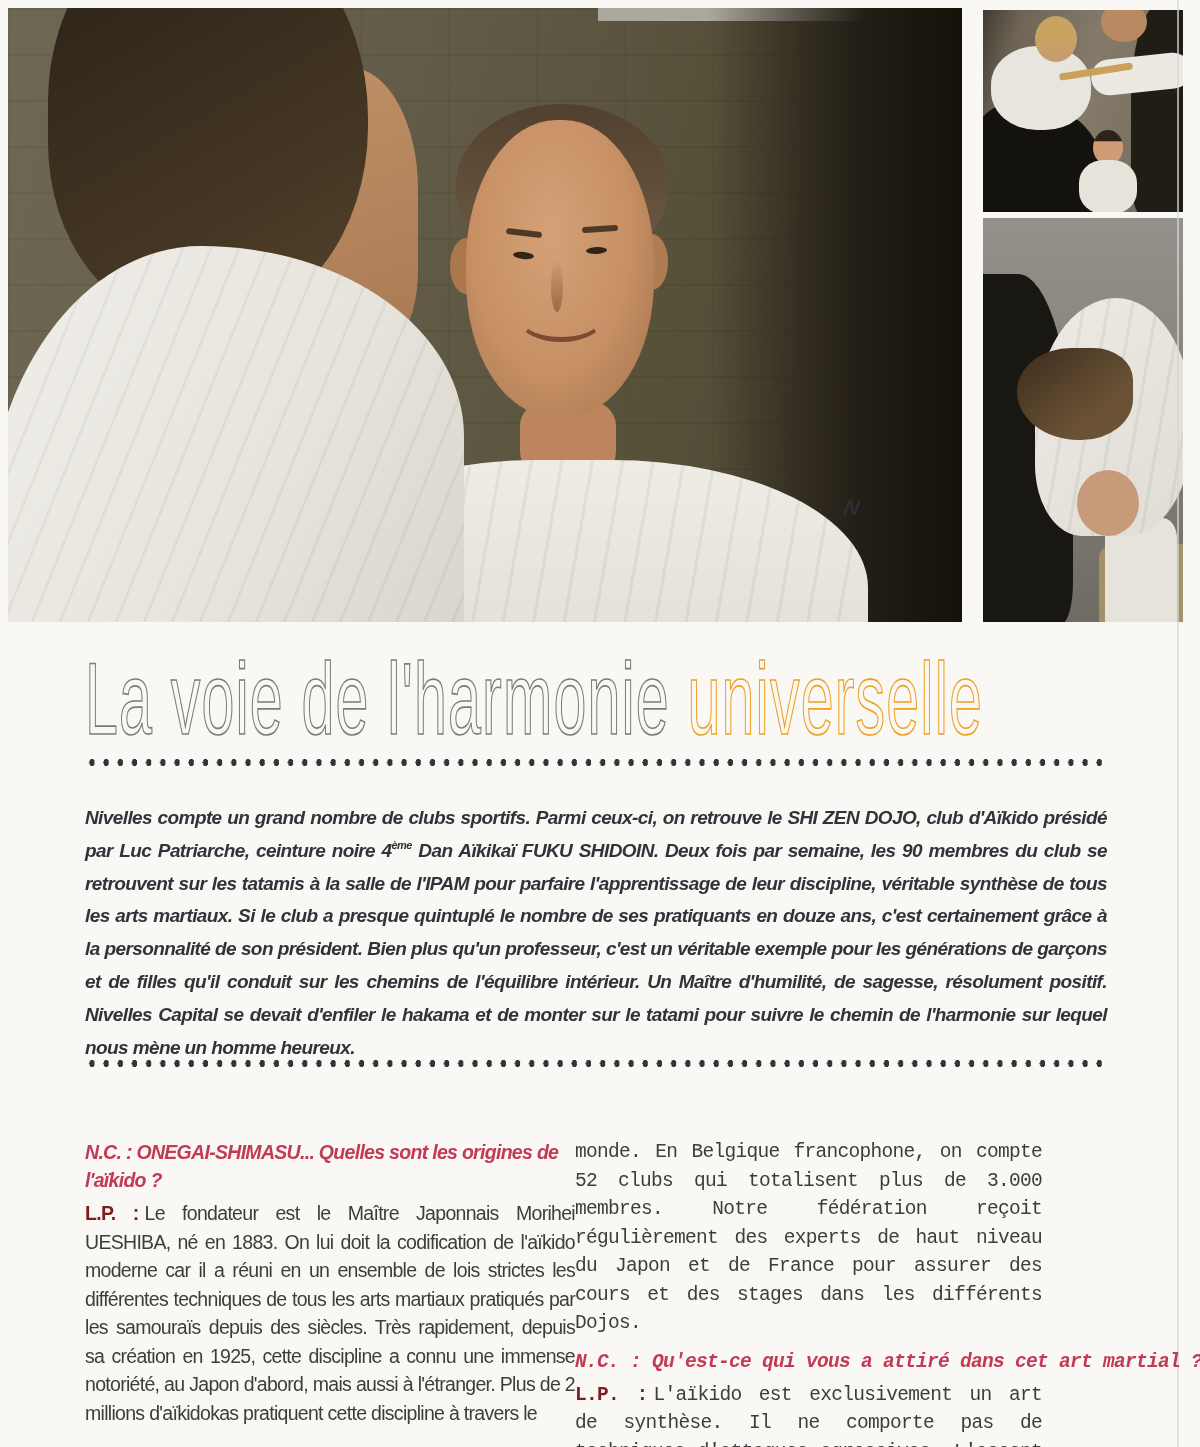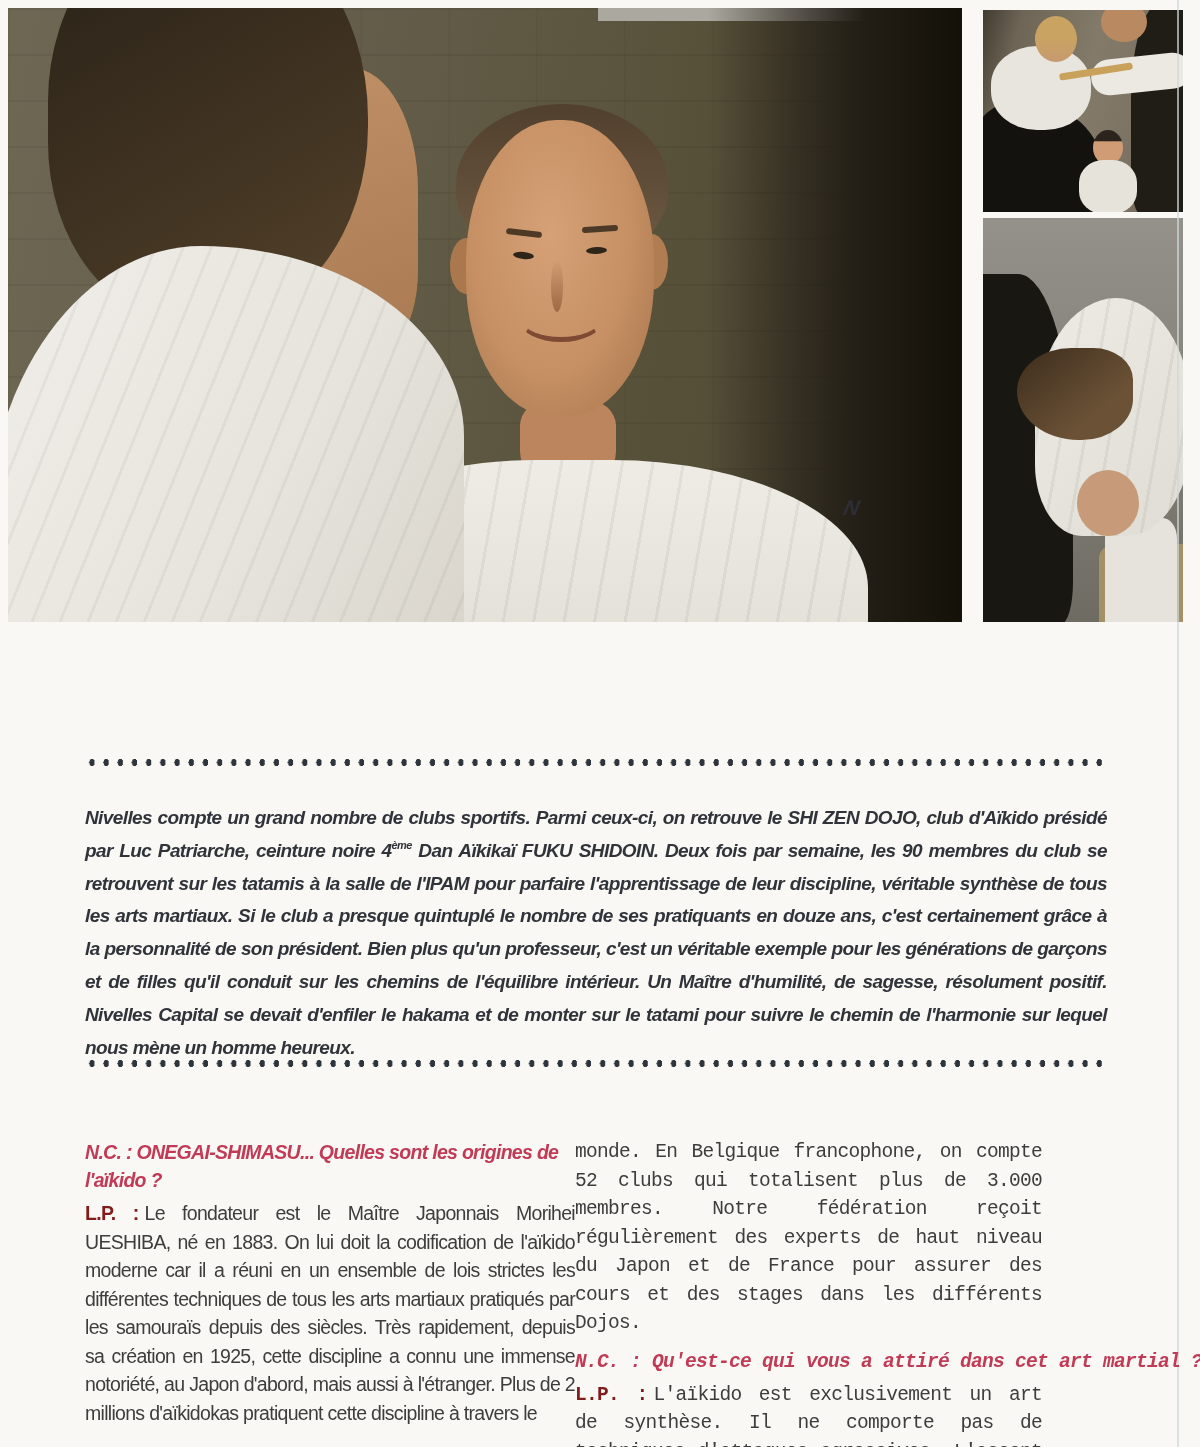--- a/index.html
+++ b/index.html
@@ -186,20 +186,23 @@
     <div class="s2-floor"></div>
     <div class="s2-thrower"></div>
     <div class="s2-leg"></div>
     <div class="s2-gi"></div>
     <div class="s2-hair"></div>
     <div class="s2-bald"></div>
   </div>
 
   <div class="scan-line"></div>
 
+  <div class="title-wrap">
+    <div class="title-line"><span>La voie de l'harmonie </span><span class="title-accent">universelle</span></div>
+  </div>
 
   <div class="dotted top"></div>
 
   <p class="intro"><span>Nivelles compte un grand nombre de clubs sportifs. Parmi ceux-ci, on retrouve le SHI ZEN DOJO, club d'Aïkido présidé par Luc Patriarche, ceinture noire 4</span><sup>ème</sup><span> Dan Aïkikaï FUKU SHIDOIN. Deux fois par semaine, les 90 membres du club se retrouvent sur les tatamis à la salle de l'IPAM pour parfaire l'apprentissage de leur discipline, véritable synthèse de tous les arts martiaux. Si le club a presque quintuplé le nombre de ses pratiquants en douze ans, c'est certainement grâce à la personnalité de son président. Bien plus qu'un professeur, c'est un véritable exemple pour les générations de garçons et de filles qu'il conduit sur les chemins de l'équilibre intérieur. Un Maître d'humilité, de sagesse, résolument positif. Nivelles Capital se devait d'enfiler le hakama et de monter sur le tatami pour suivre le chemin de l'harmonie sur lequel nous mène un homme heureux.</span></p>
 
   <div class="dotted bottom"></div>
 
   <div class="columns">
     <div class="col-left">
       <p class="q-head">N.C. : ONEGAI-SHIMASU... Quelles sont les origines de l'aïkido ?</p>

